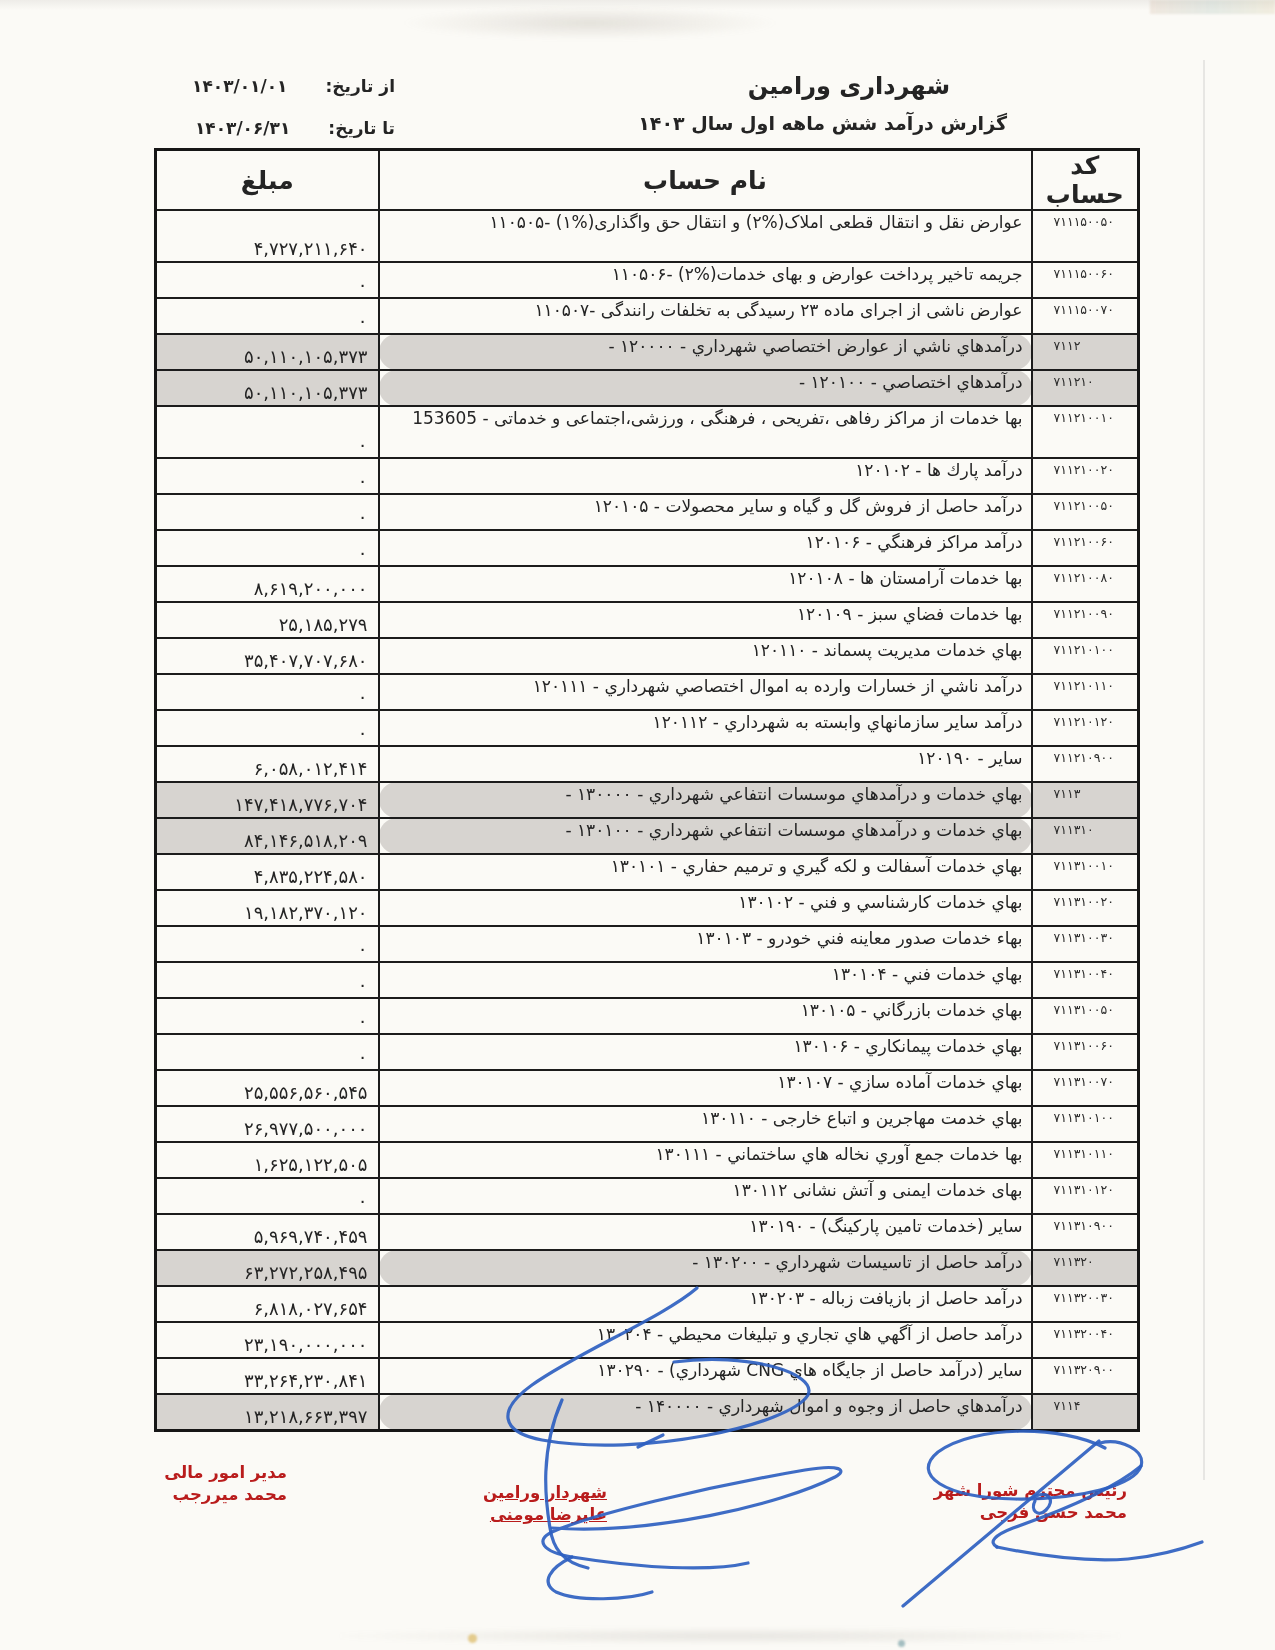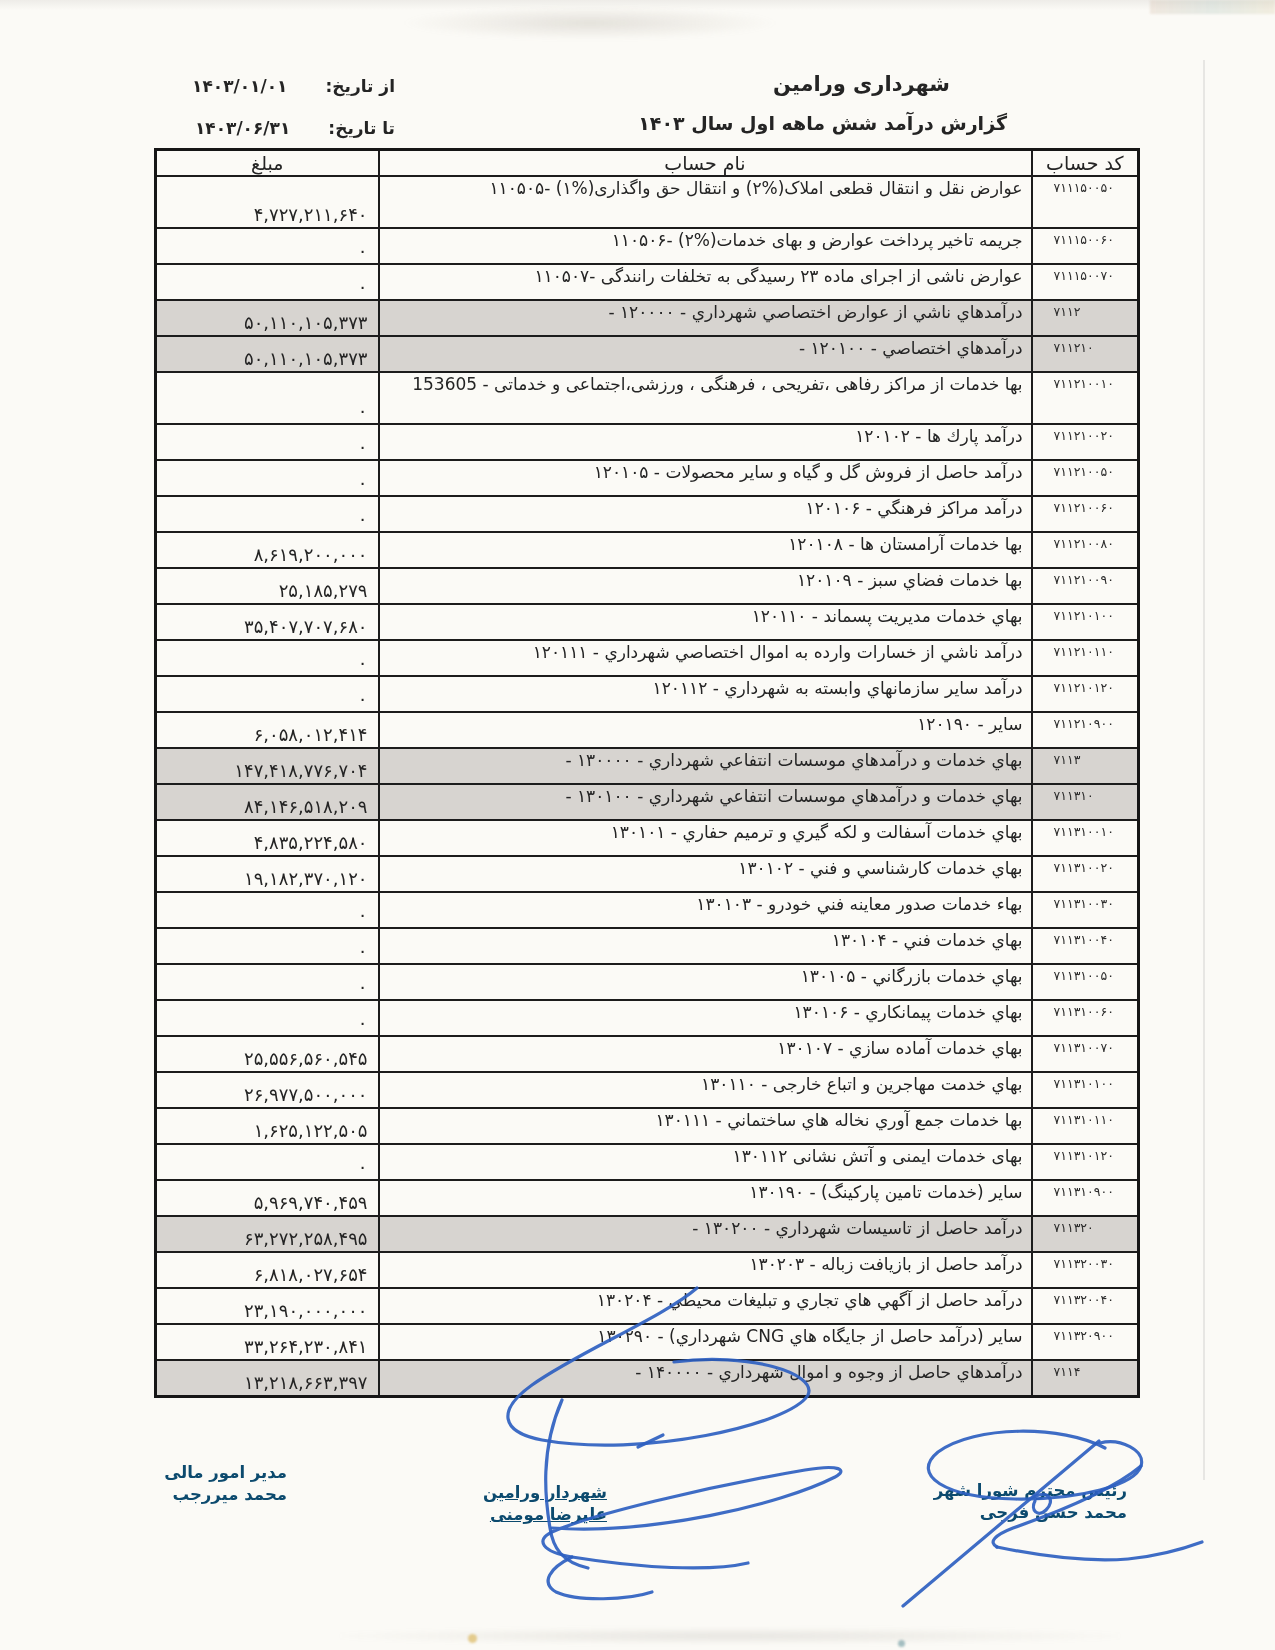--- a/index.html
+++ b/index.html
@@ -3,52 +3,52 @@
 <meta charset="utf-8">
 <style>
   html,body{margin:0;padding:0;background:#888;}
   .page{
     position:relative; width:1275px; height:1650px; margin:0 auto;
     background:#fbfaf6; overflow:hidden;
     font-family:"DejaVu Sans", sans-serif; color:#242424;
     direction:rtl;
   }
   
-  .org-title{position:absolute; top:72px; right:325px; font-size:21px; font-weight:bold; letter-spacing:.2px;}
+  .org-title{position:absolute; top:72px; right:325px; font-size:24px; font-weight:bold; letter-spacing:.2px;}
   .report-title{position:absolute; top:112px; right:268px; font-size:19px; font-weight:bold;margin-left:15px;}
   .date-row{position:absolute; display:flex; direction:rtl; gap:38px; font-size:17px; font-weight:bold;}
   .date-row.from{top:76px; right:880px;}
   .date-row.to{top:118px; right:880px;}
   .date-row .val{letter-spacing:.5px;}
   
   table.rpt{
     position:absolute; top:148px; right:135px; width:983px;
     border-collapse:collapse; table-layout:fixed;
     border:3px solid #161616;
   }
   table.rpt th, table.rpt td{border:2px solid #1c1c1c; overflow:hidden;}
-  table.rpt th{height:24px; font-size:19px; font-weight:normal; text-align:center; padding:0 4px;}
+  table.rpt th{height:24px; font-size:25px; font-weight:bold; text-align:center; padding:0 4px;}
   col.c-code{width:107px;} col.c-name{width:653px;} col.c-amount{width:223px;}
   tr.row{height:36px;}
   tr.row.tall{height:52px;}
   tr.row.shaded td{background:#d7d4d0;}
   td.code{
     vertical-align:top; direction:ltr; text-align:left;
     padding:3px 2px 0 21px; font-size:12.5px; letter-spacing:.5px; color:#2b2b2b;
   }
   td.name{
     vertical-align:top; text-align:right;
-    padding:1px 8px 0 4px; font-size:17px; line-height:1.18;
+    padding:1px 8px 0 4px; font-size:17px; line-height:1.18;border-radius:24px;
   }
   td.amount{
     vertical-align:bottom; direction:ltr; text-align:right;
     padding:8px 10px 2px 4px; font-size:18px; letter-spacing:.4px;
   }
   
-  .signer{position:absolute; text-align:right; font-size:16.5px; font-weight:bold; line-height:1.35; color:#0c4a6e;}
+  .signer{position:absolute; text-align:right; font-size:16.5px; font-weight:bold; line-height:1.35; color:#b91c1c;}
   .signer.council{top:1462px; right:988px;}
   .signer.mayor{top:1482px; right:668px;text-decoration:underline;}
   .signer.finance{top:1480px; right:148px;}
   svg.sig-overlay{position:absolute; top:0; left:0; pointer-events:none;}
   svg.sig-overlay path{fill:none; stroke:#2e5fc0; stroke-width:3.2; stroke-linecap:round; stroke-linejoin:round; opacity:.92;}
   
   .fold-line{position:absolute; top:60px; left:1203px; width:2px; height:1420px;
     background:rgba(110,110,110,.14);}
   .smudge-top{position:absolute; top:6px; left:400px; width:380px; height:34px;
     background:radial-gradient(ellipse at center, rgba(150,140,125,.22), rgba(150,140,125,0) 70%);

